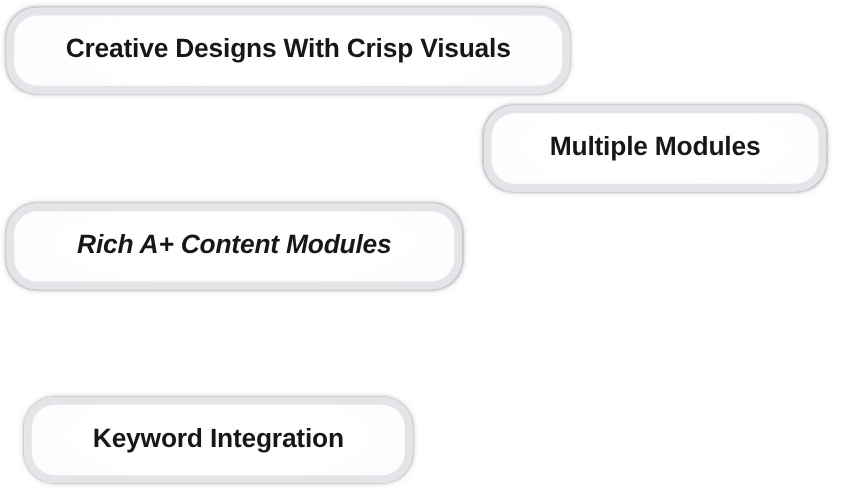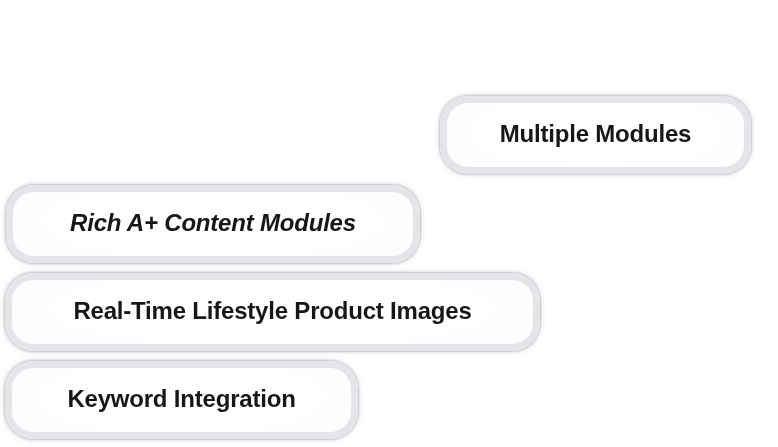--- a/index.html
+++ b/index.html
@@ -42,41 +42,41 @@
   .p1 { left: 6px;   top: 7px;   width: 512px; }
   
   .p2 { left: 6px;   top: 96px;  width: 402px; }
   .p3 { left: 440px; top: 96px;  width: 311px; text-align: center; }
   
   .p4 { left: 6px;   top: 185px; width: 414px; font-style: italic; }
   .p5 { left: 430px; top: 185px; width: 341px; }
   
   .p6 { left: 5px;   top: 273px; width: 535px; }
   
-  .p7 { left: 5px;   top: 361px; width: 353px; }
+  .p7 { left: 22px;   top: 361px; width: 353px; }
   .p8 { left: 371px; top: 361px; width: 350px; }
 </style>
 </head>
 <body>
 
 <div class="canvas">
 
+  <div class="pill p1">
+    <span class="pill-label">Creative Designs With Crisp Visuals</span>
+  </div>
 
 
   <div class="pill p3">
     <span class="pill-label">Multiple Modules</span>
   </div>
 
   <div class="pill p4">
     <span class="pill-label">Rich A+ Content Modules</span>
   </div>
 
 
-  <div class="pill p6">
-    <span class="pill-label">Real-Time Lifestyle Product Images</span>
-  </div>
 
   <div class="pill p7">
     <span class="pill-label">Keyword Integration</span>
   </div>
 
 
 </div>
 
 </body></html>

